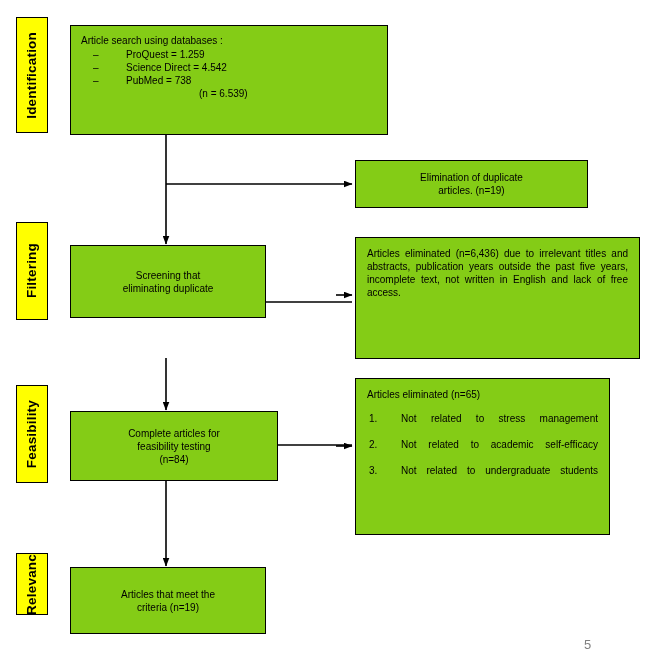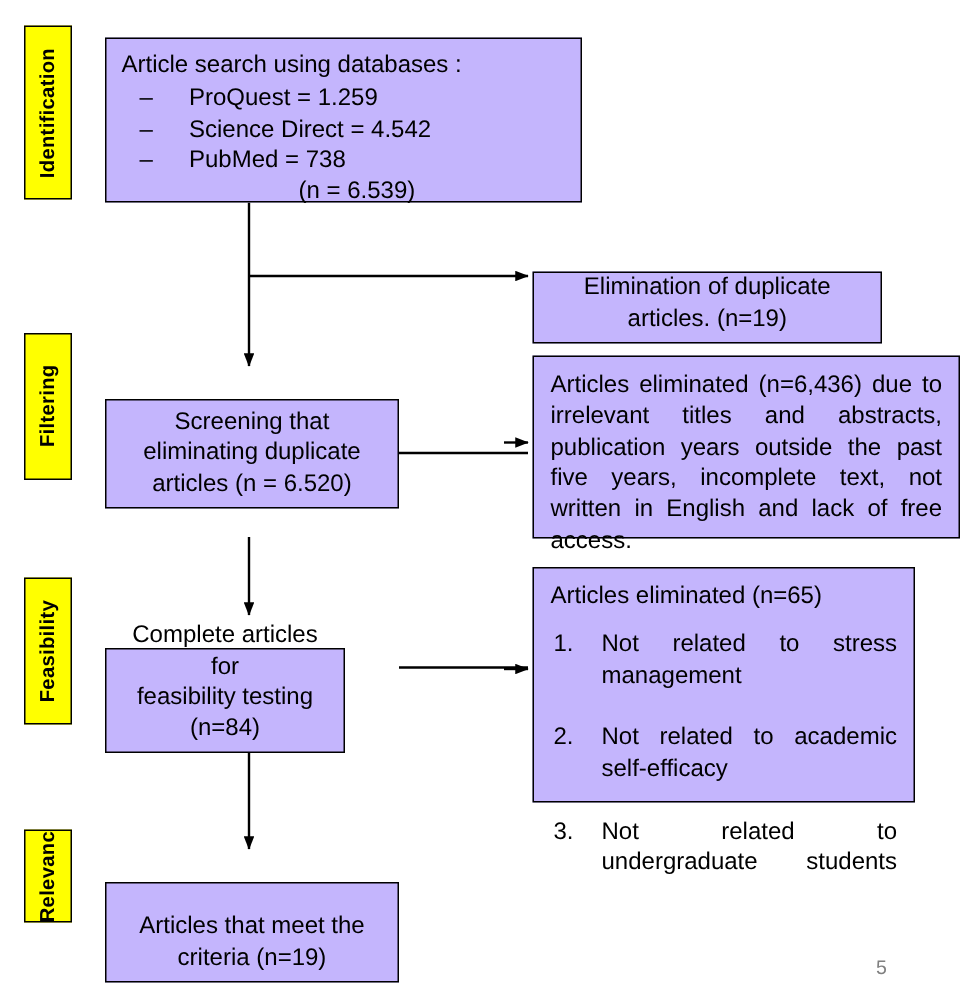--- a/index.html
+++ b/index.html
@@ -36,32 +36,31 @@
     font-size: 13.5px;
     letter-spacing: 0.2px;
     line-height: 1;
     white-space: nowrap;
     color: #000000;
   }
   .node {
     position: absolute;
     border: 1.5px solid #000000;
     box-sizing: border-box;
-    background: #c4b5fd;
-    font-size: 16px;
+    background: #84cc16;
+    font-size: 10px;
     line-height: 1.30;
     color: #000000;
   }
   .node-center {
     display: flex;
-    align-items: flex-end;
+    align-items: center;
     justify-content: center;
     text-align: center;
     padding: 4px 10px;
-    margin-top: 21px;
   }
   .node-just {
     text-align: justify;
     text-justify: inter-word;
     padding: 9px 11px 6px 11px;
   }
   .node-left {
     padding: 8px 10px;
   }
   .srch-title {
@@ -193,29 +192,28 @@
     <div>
       <span>Elimination of duplicate</span><br>
       <span>articles. (n=19)</span>
     </div>
   </div>
 
   <div class="node node-center" style="left:70px; top:245px; width:196px; height:73px;">
     <div>
       <span>Screening that</span><br>
       <span>eliminating duplicate</span><br>
-      <span>articles (n = 6.520)</span>
     </div>
   </div>
 
   <div class="node node-just" style="left:355px; top:237px; width:285px; height:122px;">
     <span class="jstretch">Articles eliminated (n=6,436) due to irrelevant titles and abstracts, publication years outside the past five years, incomplete text, not written in English and lack of free access.</span>
   </div>
 
-  <div class="node node-center" style="left:70px; top:411px; width:160px; height:70px;">
+  <div class="node node-center" style="left:70px; top:411px; width:208px; height:70px;">
     <div>
       <span>Complete articles for</span><br>
       <span>feasibility testing</span><br>
       <span>(n=84)</span>
     </div>
   </div>
 
   <div class="node node-just" style="left:355px; top:378px; width:255px; height:157px;">
     <div class="elim-head">Articles eliminated (n=65)</div>
     <ol class="elim-list">

